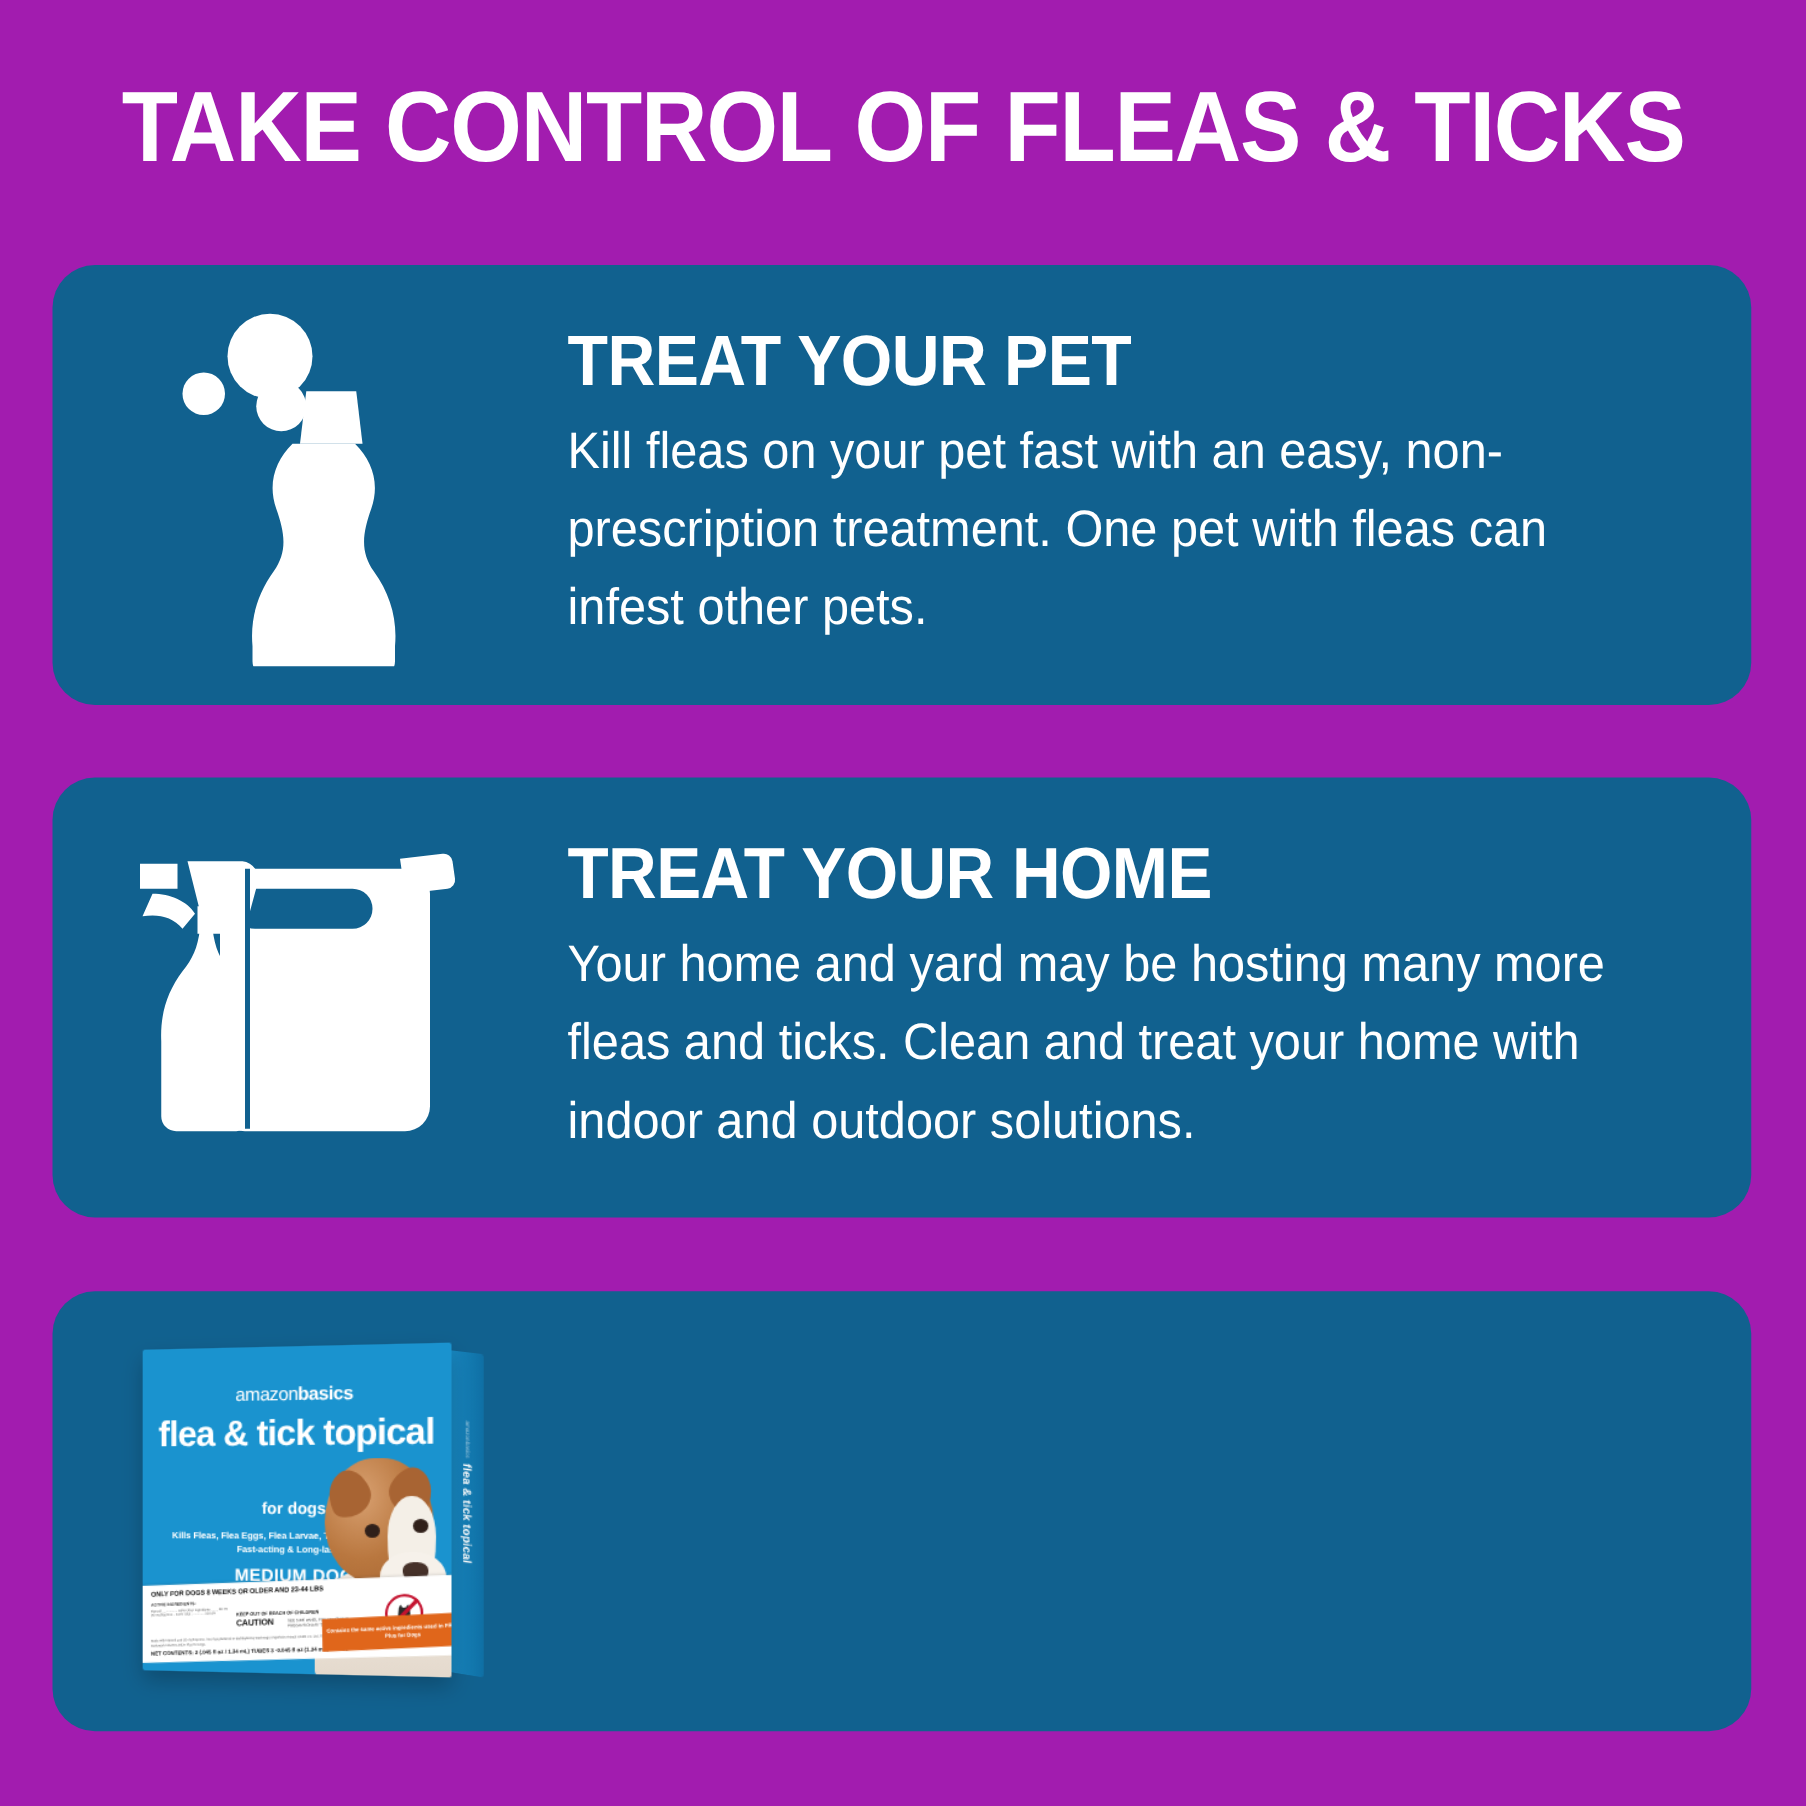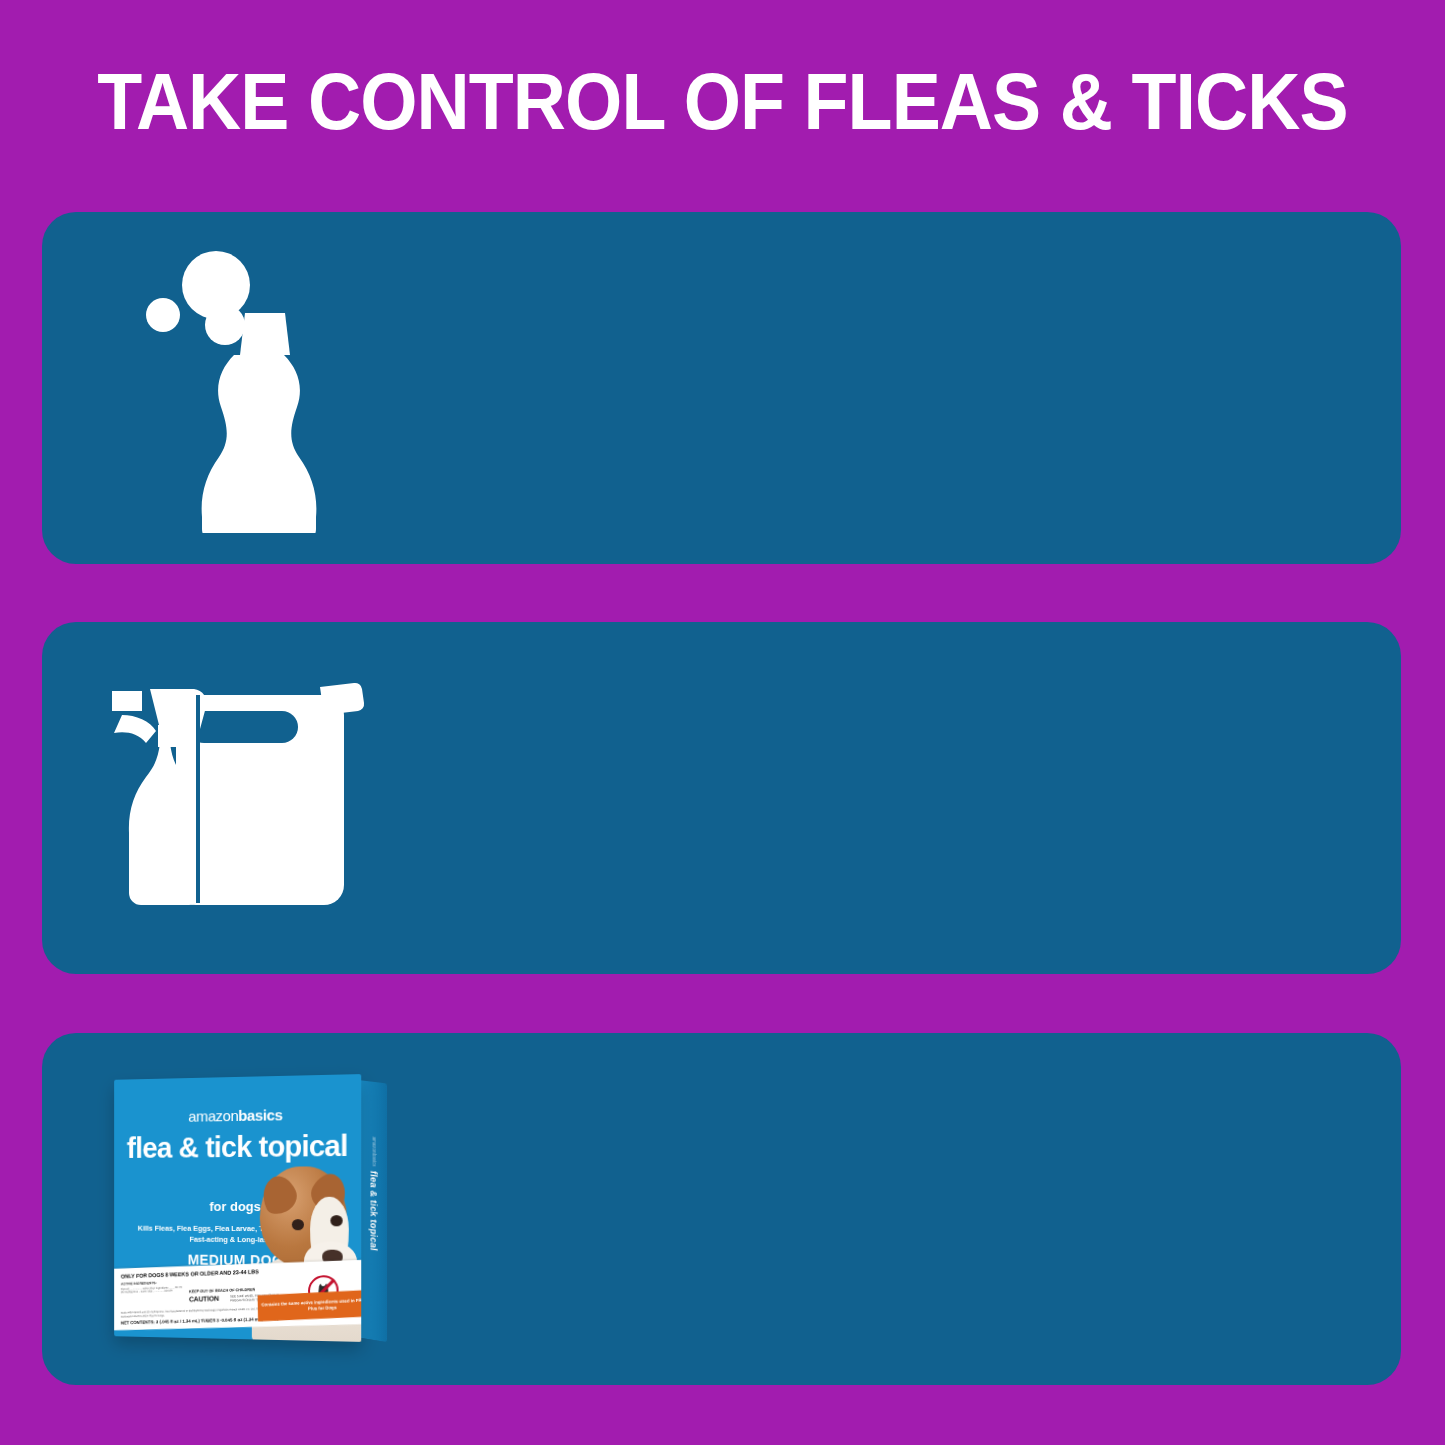--- a/index.html
+++ b/index.html
@@ -451,20 +451,24 @@
                    a14 14 0 0 0 14 14
                    h86
                    a14 14 0 0 0 14 -14
                    l0 -12
                    c2 -22 -4 -42 -17 -60
                    c-11 -16 -9 -30 -2 -50
                    c7 -20 1 -38 -13 -52 z"></path>
         </g>
       </svg>
     </div>
+    <div class="card-body">
+      <div class="card-title">TREAT YOUR PET</div>
+      <div class="card-text">Kill fleas on your pet fast with an easy, non-prescription treatment. One pet with fleas can infest other pets.</div>
+    </div>
   </div>
 
   <div class="card" id="card-2">
     <div class="card-icon">
       <svg class="icon-svg" width="300" height="250" viewBox="0 0 300 250" aria-hidden="true">
         <g fill="#ffffff">
 
           <path d="M98 22
                    h128
                    a20 20 0 0 1 20 20
@@ -494,20 +498,24 @@
 
           <path d="M52 16 l44 0 a14 14 0 0 1 12 18 l-6 22 h-40 l-4 -16 z"></path>
 
           <path d="M14 18 h30 v20 h-30 z"></path>
 
           <path d="M24 42 c14 0 28 6 34 16 l-10 12 c-8 -10 -20 -12 -32 -10 z"></path>
 
           <path d="M98 22 h4 v208 h-4 z" fill="#11618f"></path>
         </g>
       </svg>
+    </div>
+    <div class="card-body">
+      <div class="card-title">TREAT YOUR HOME</div>
+      <div class="card-text">Your home and yard may be hosting many more fleas and ticks. Clean and treat your home with indoor and outdoor solutions.</div>
     </div>
   </div>
 
   <div class="card" id="card-3">
     <div class="card-icon">
       <div class="pkg-wrap">
         <div class="pkg">
           <div class="pkg-side">
             <div class="pkg-side-text">flea &amp; tick topical</div>
             <div class="pkg-side-sub">amazonbasics</div>

